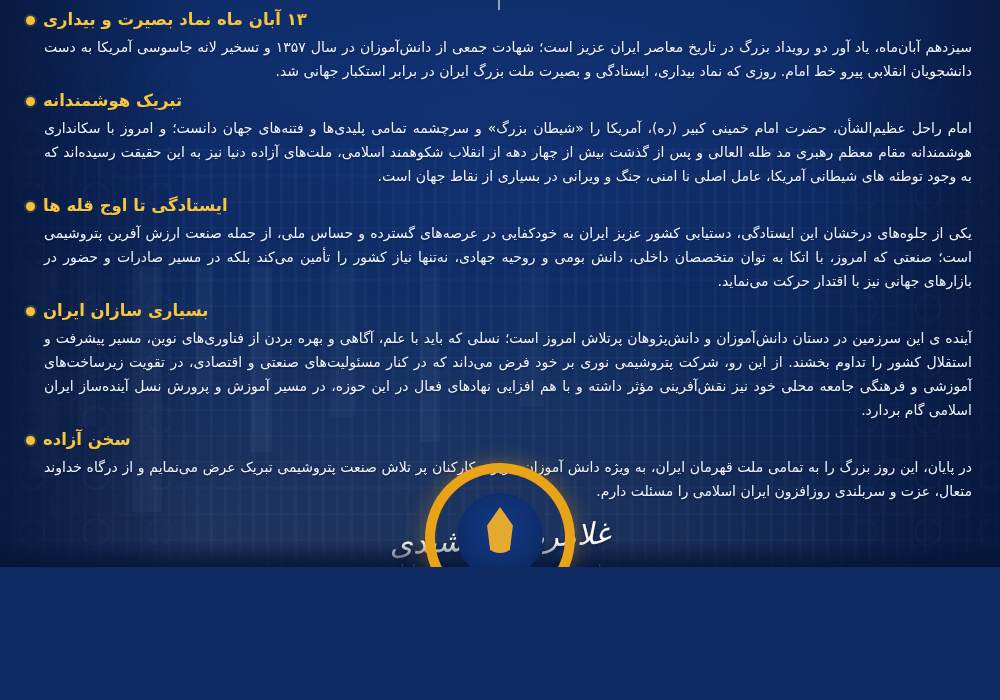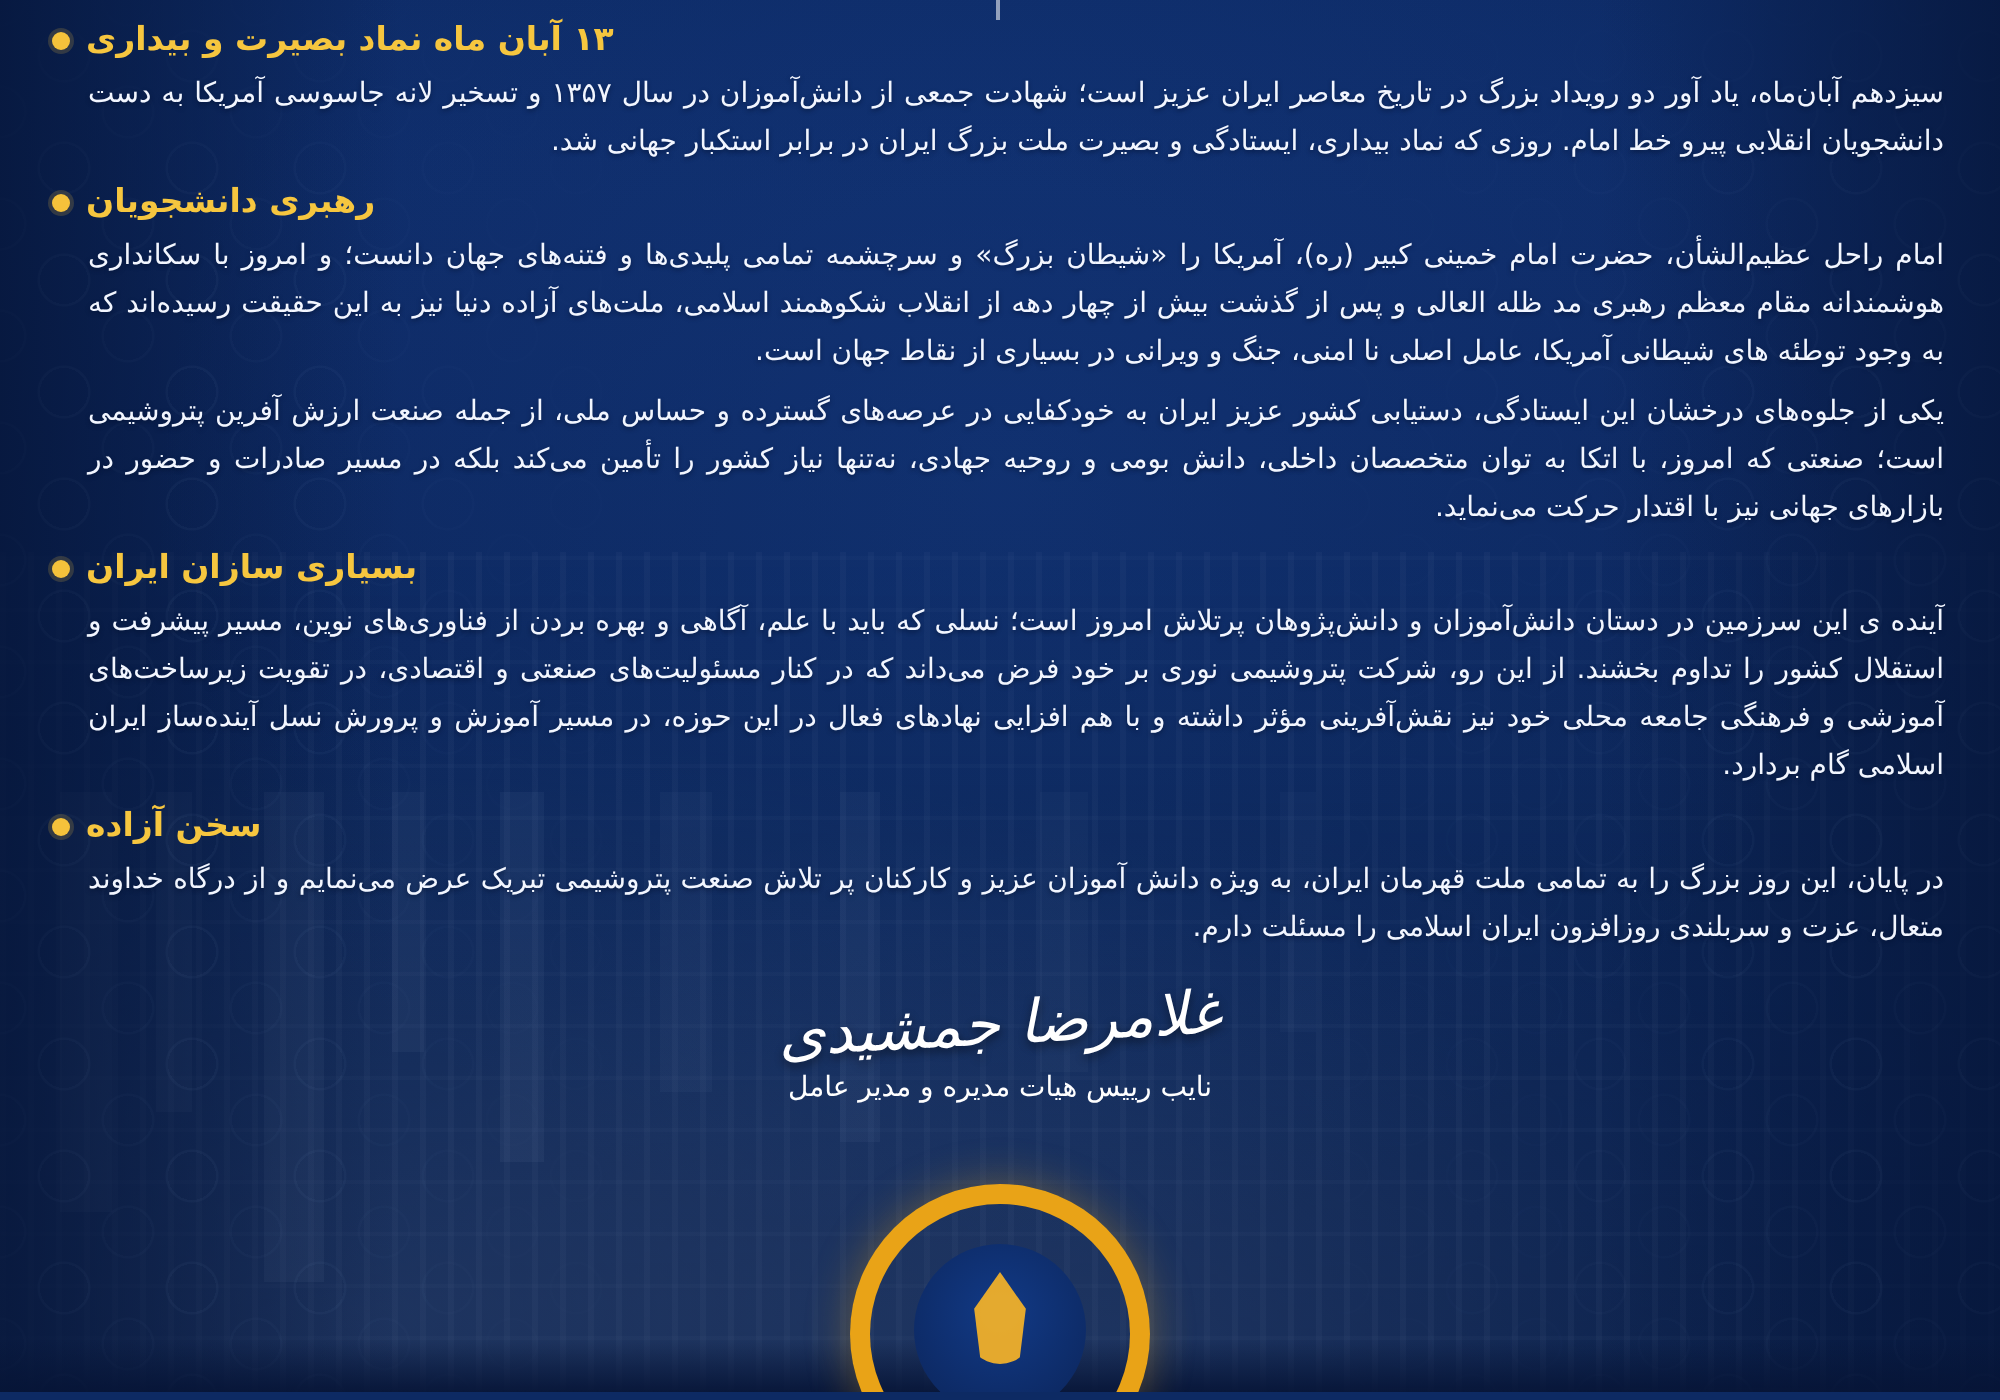--- a/index.html
+++ b/index.html
@@ -5,21 +5,21 @@
   * { box-sizing: border-box; }
   html, body {
     margin: 0; padding: 0;
     width: 1000px; height: 700px;
     overflow: hidden;
     background: #0d2a63;
     font-family: "DejaVu Sans", "Liberation Sans", sans-serif;
   }
   #poster {
     position: relative;
-    width: 1000px; height: 696px;
+    width: 1000px; height: 567px;
     overflow: hidden;
     background:
       linear-gradient(180deg, #102f6e 0%, #0e2a64 30%, #0c2659 60%, #0a2150 100%);
   }
 
   
   .bg-photo {
     position: absolute;
     left: 0; bottom: 0;
     width: 1000px; height: 420px;
@@ -201,26 +201,30 @@
       <div class="head-row">
         <span class="bullet"></span>
         <span class="head-text">۱۳ آبان ماه نماد بصیرت و بیداری</span>
       </div>
       <p class="para">سیزدهم آبان‌ماه، یاد آور دو رویداد بزرگ در تاریخ معاصر ایران عزیز است؛ شهادت جمعی از دانش‌آموزان در سال ۱۳۵۷ و تسخیر لانه جاسوسی آمریکا به دست دانشجویان انقلابی پیرو خط امام. روزی که نماد بیداری، ایستادگی و بصیرت ملت بزرگ ایران در برابر استکبار جهانی شد.</p>
     </div>
 
     <div class="section">
       <div class="head-row">
         <span class="bullet"></span>
-        <span class="head-text">رهبری دانشجویان</span>
+        <span class="head-text">تبریک هوشمندانه</span>
       </div>
       <p class="para">امام راحل عظیم‌الشأن، حضرت امام خمینی کبیر (ره)، آمریکا را «شیطان بزرگ» و سرچشمه تمامی پلیدی‌ها و فتنه‌های جهان دانست؛ و امروز با سکانداری هوشمندانه مقام معظم رهبری مد ظله العالی و پس از گذشت بیش از چهار دهه از انقلاب شکوهمند اسلامی، ملت‌های آزاده دنیا نیز به این حقیقت رسیده‌اند که به وجود توطئه های شیطانی آمریکا، عامل اصلی نا امنی، جنگ و ویرانی در بسیاری از نقاط جهان است.</p>
     </div>
 
     <div class="section">
+      <div class="head-row">
+        <span class="bullet"></span>
+        <span class="head-text">ایستادگی تا اوج قله ها</span>
+      </div>
       <p class="para">یکی از جلوه‌های درخشان این ایستادگی، دستیابی کشور عزیز ایران به خودکفایی در عرصه‌های گسترده و حساس ملی، از جمله صنعت ارزش آفرین پتروشیمی است؛ صنعتی که امروز، با اتکا به توان متخصصان داخلی، دانش بومی و روحیه جهادی، نه‌تنها نیاز کشور را تأمین می‌کند بلکه در مسیر صادرات و حضور در بازارهای جهانی نیز با اقتدار حرکت می‌نماید.</p>
     </div>
 
     <div class="section">
       <div class="head-row">
         <span class="bullet"></span>
         <span class="head-text">بسیاری سازان ایران</span>
       </div>
       <p class="para">آینده ی این سرزمین در دستان دانش‌آموزان و دانش‌پژوهان پرتلاش امروز است؛ نسلی که باید با علم، آگاهی و بهره بردن از فناوری‌های نوین، مسیر پیشرفت و استقلال کشور را تداوم بخشند. از این رو، شرکت پتروشیمی نوری بر خود فرض می‌داند که در کنار مسئولیت‌های صنعتی و اقتصادی، در تقویت زیرساخت‌های آموزشی و فرهنگی جامعه محلی خود نیز نقش‌آفرینی مؤثر داشته و با هم افزایی نهادهای فعال در این حوزه، در مسیر آموزش و پرورش نسل آینده‌ساز ایران اسلامی گام بردارد.</p>
     </div>

